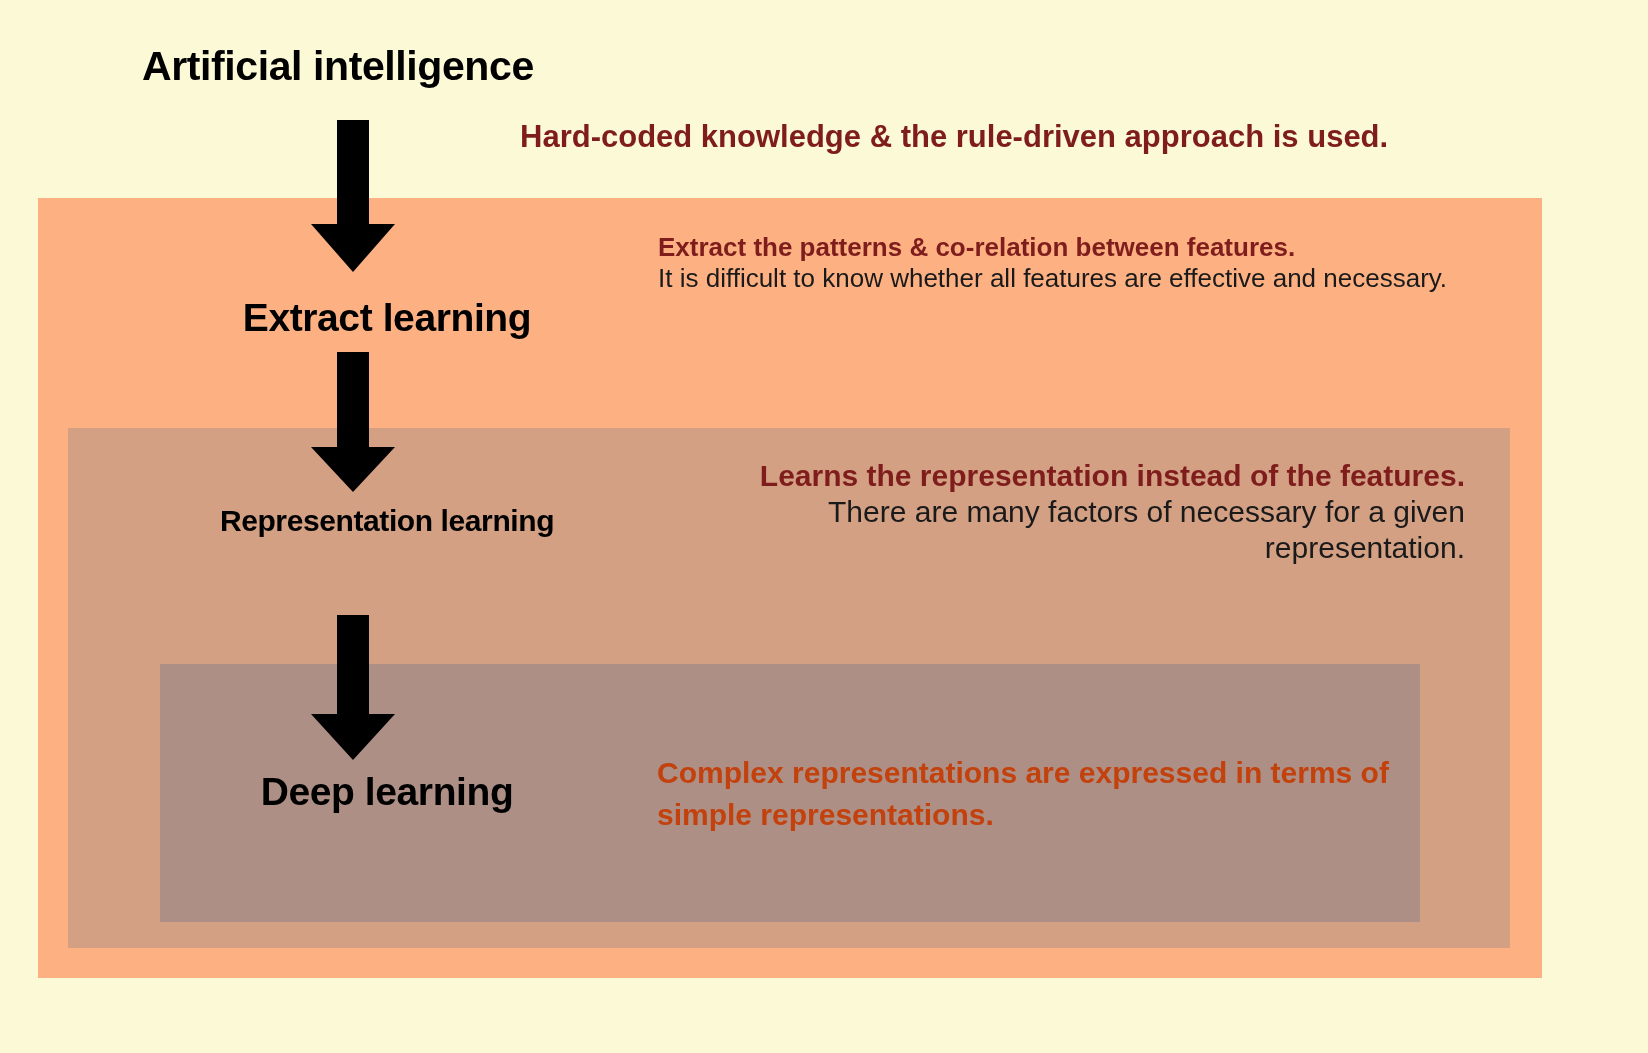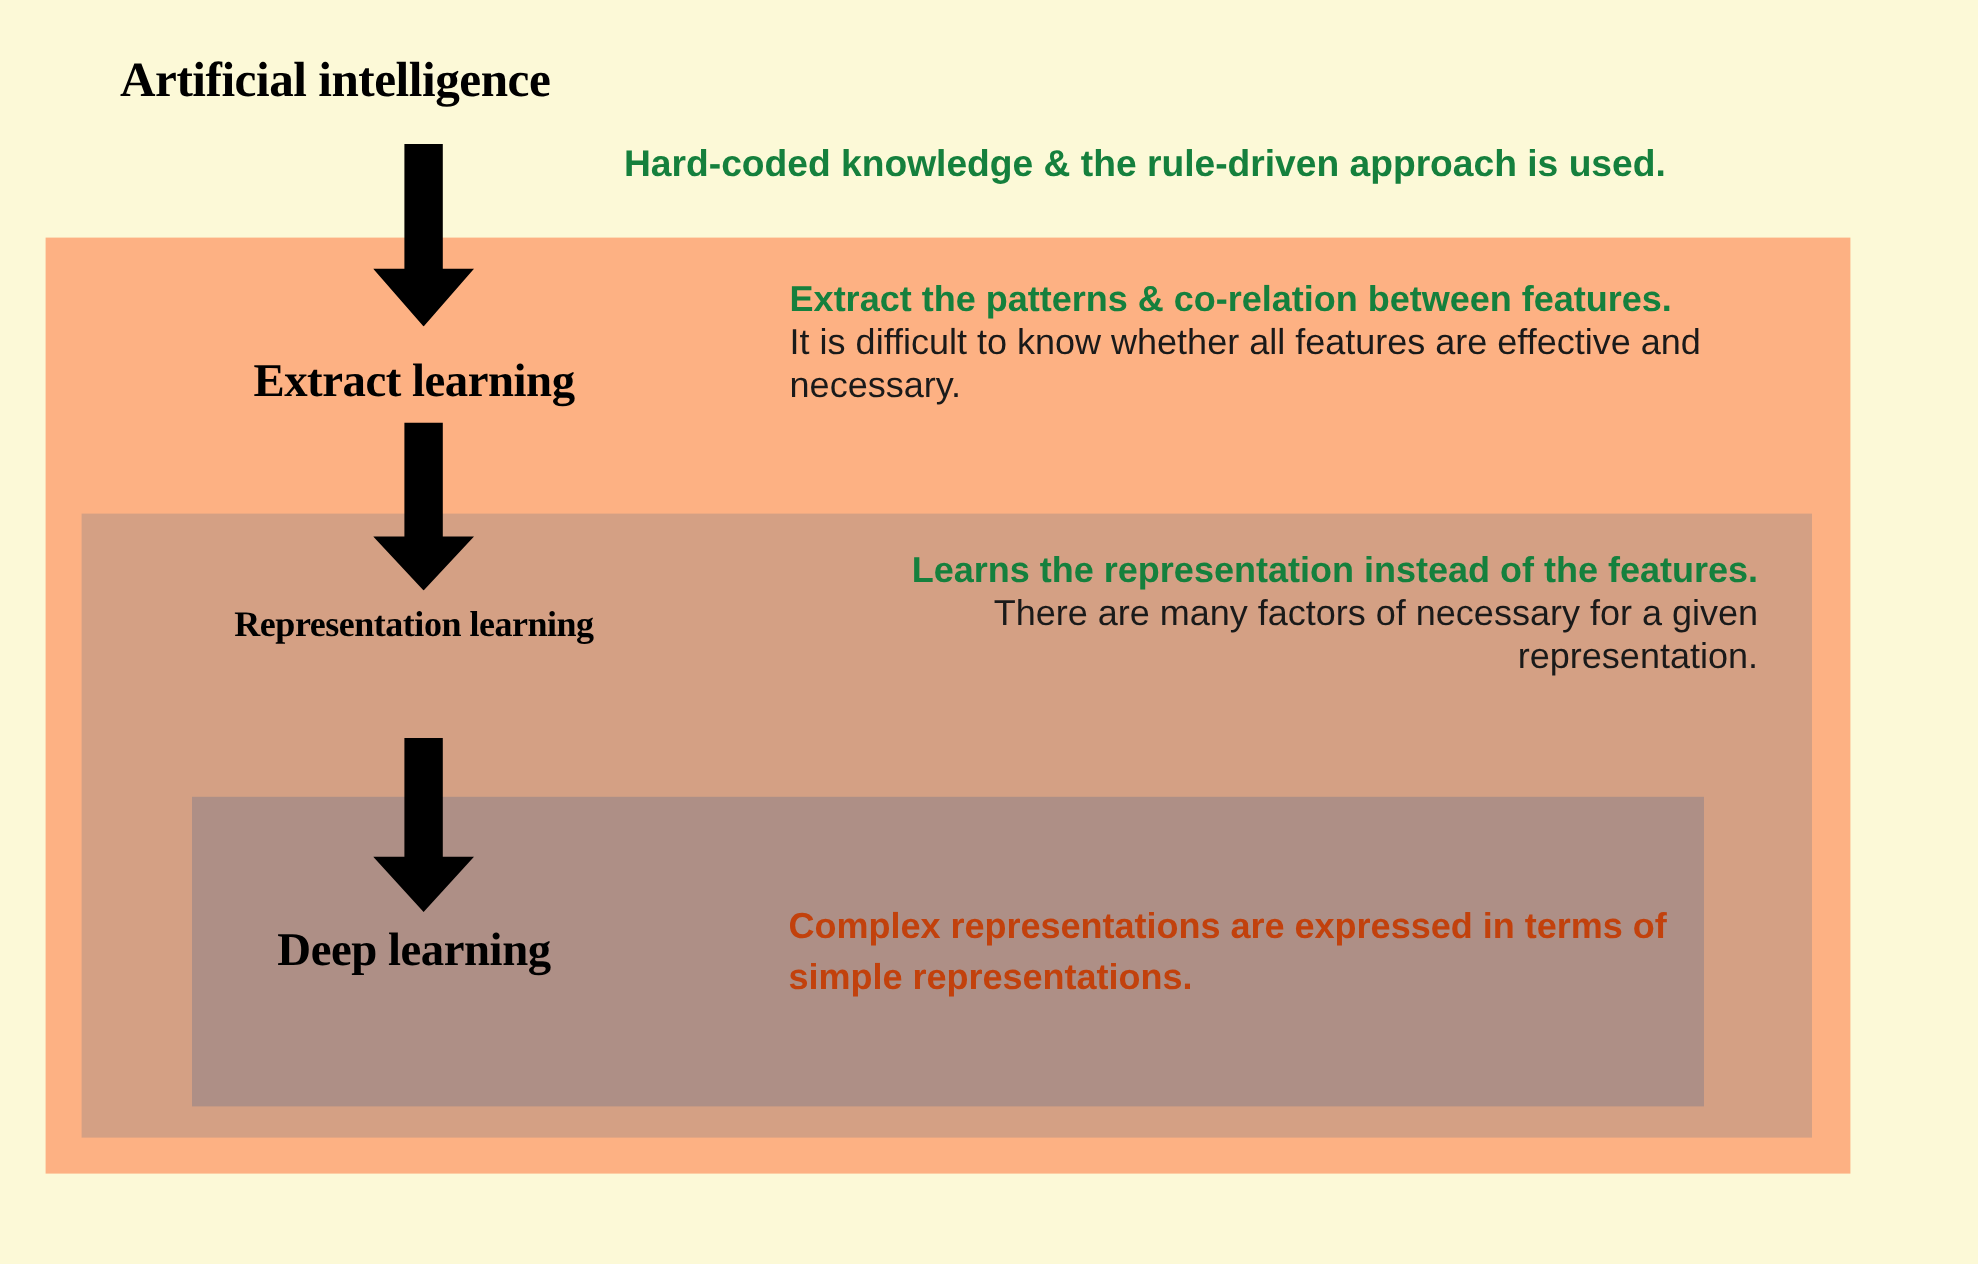--- a/index.html
+++ b/index.html
@@ -50,24 +50,25 @@
     width: 1260px;
     height: 258px;
     background: #AE8F86;
   }
 
   
   .stage-label {
     position: absolute;
     color: #000000;
     font-weight: bold;
-    font-family: Liberation Serif, serif;
+    font-family: Liberation Sans, sans-serif;
     text-align: center;
     line-height: 1.12;
     letter-spacing: -0.4px;
+    margin-left: 42px;
   }
 
   #label-ai {
     left: 100px;
     top: 44px;
     width: 500px;
     font-size: 41px;
     text-align: left;
   }
 
@@ -106,42 +107,42 @@
 
   
   .annotation {
     position: absolute;
     font-family: "Liberation Sans", sans-serif;
     line-height: 1.2;
   }
 
   .ann-head {
     font-weight: bold;
-    color: #15803d;
+    color: #7f1d1d;
     display: block;
   }
 
   .ann-body {
     color: #1A1A1A;
     display: block;
   }
 
   #ann-ai {
     left: 520px;
     top: 118px;
     width: 1120px;
     font-size: 31px;
   }
   #ann-ai .ann-head { line-height: 1.25; }
 
   #ann-ml {
     left: 658px;
     top: 232px;
     width: 800px;
-    font-size: 30px;
+    font-size: 26px;
   }
 
   #ann-rl {
     left: 655px;
     top: 458px;
     width: 810px;
     font-size: 30px;
     text-align: right;
   }
 

